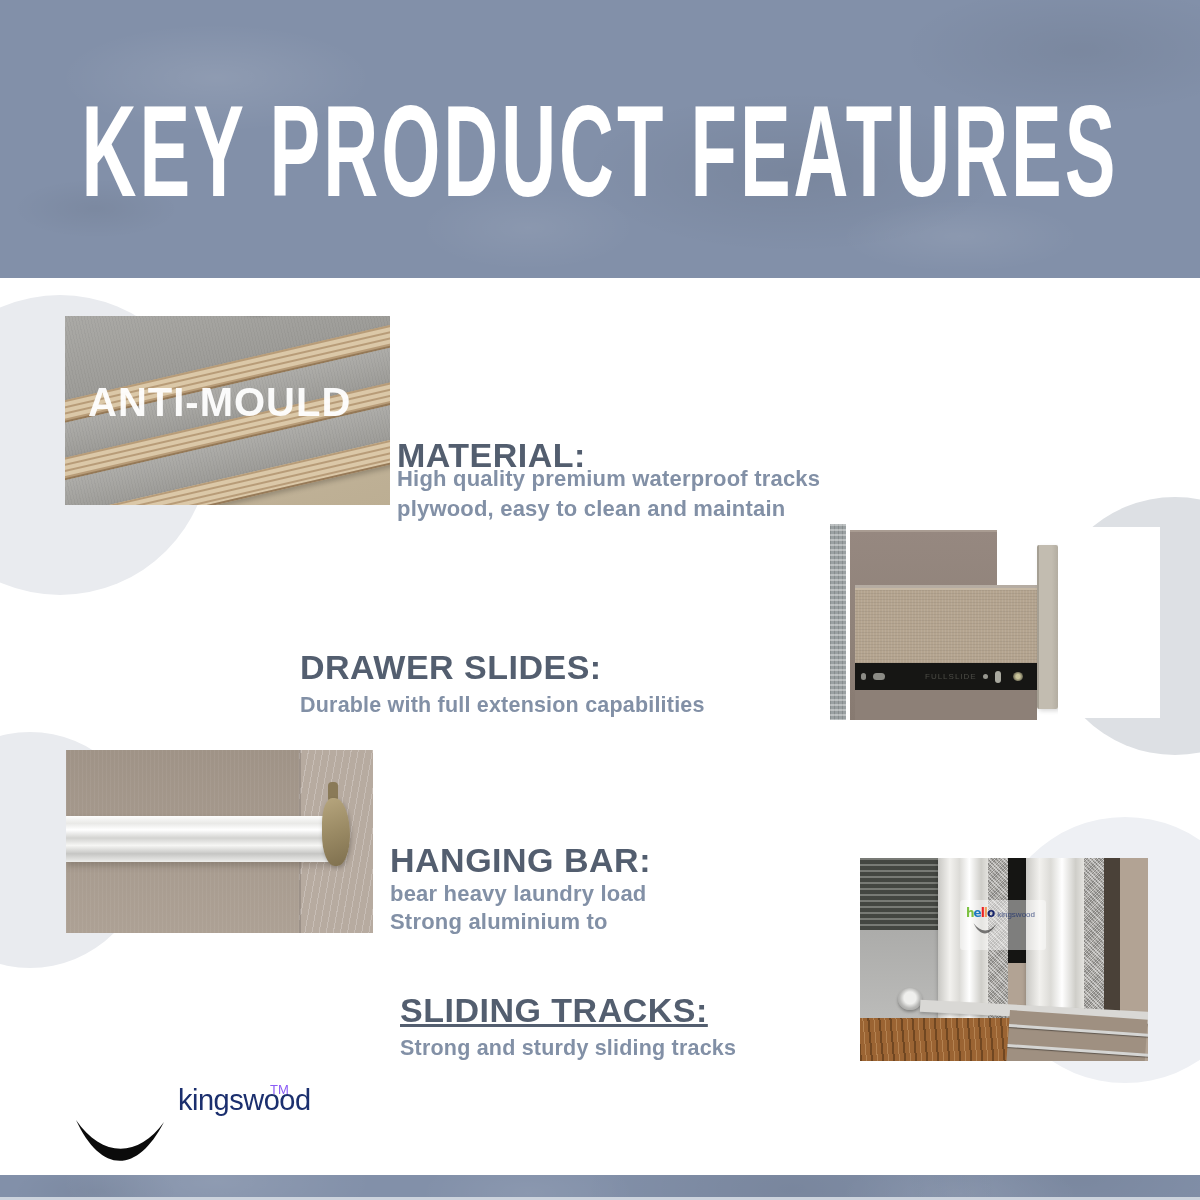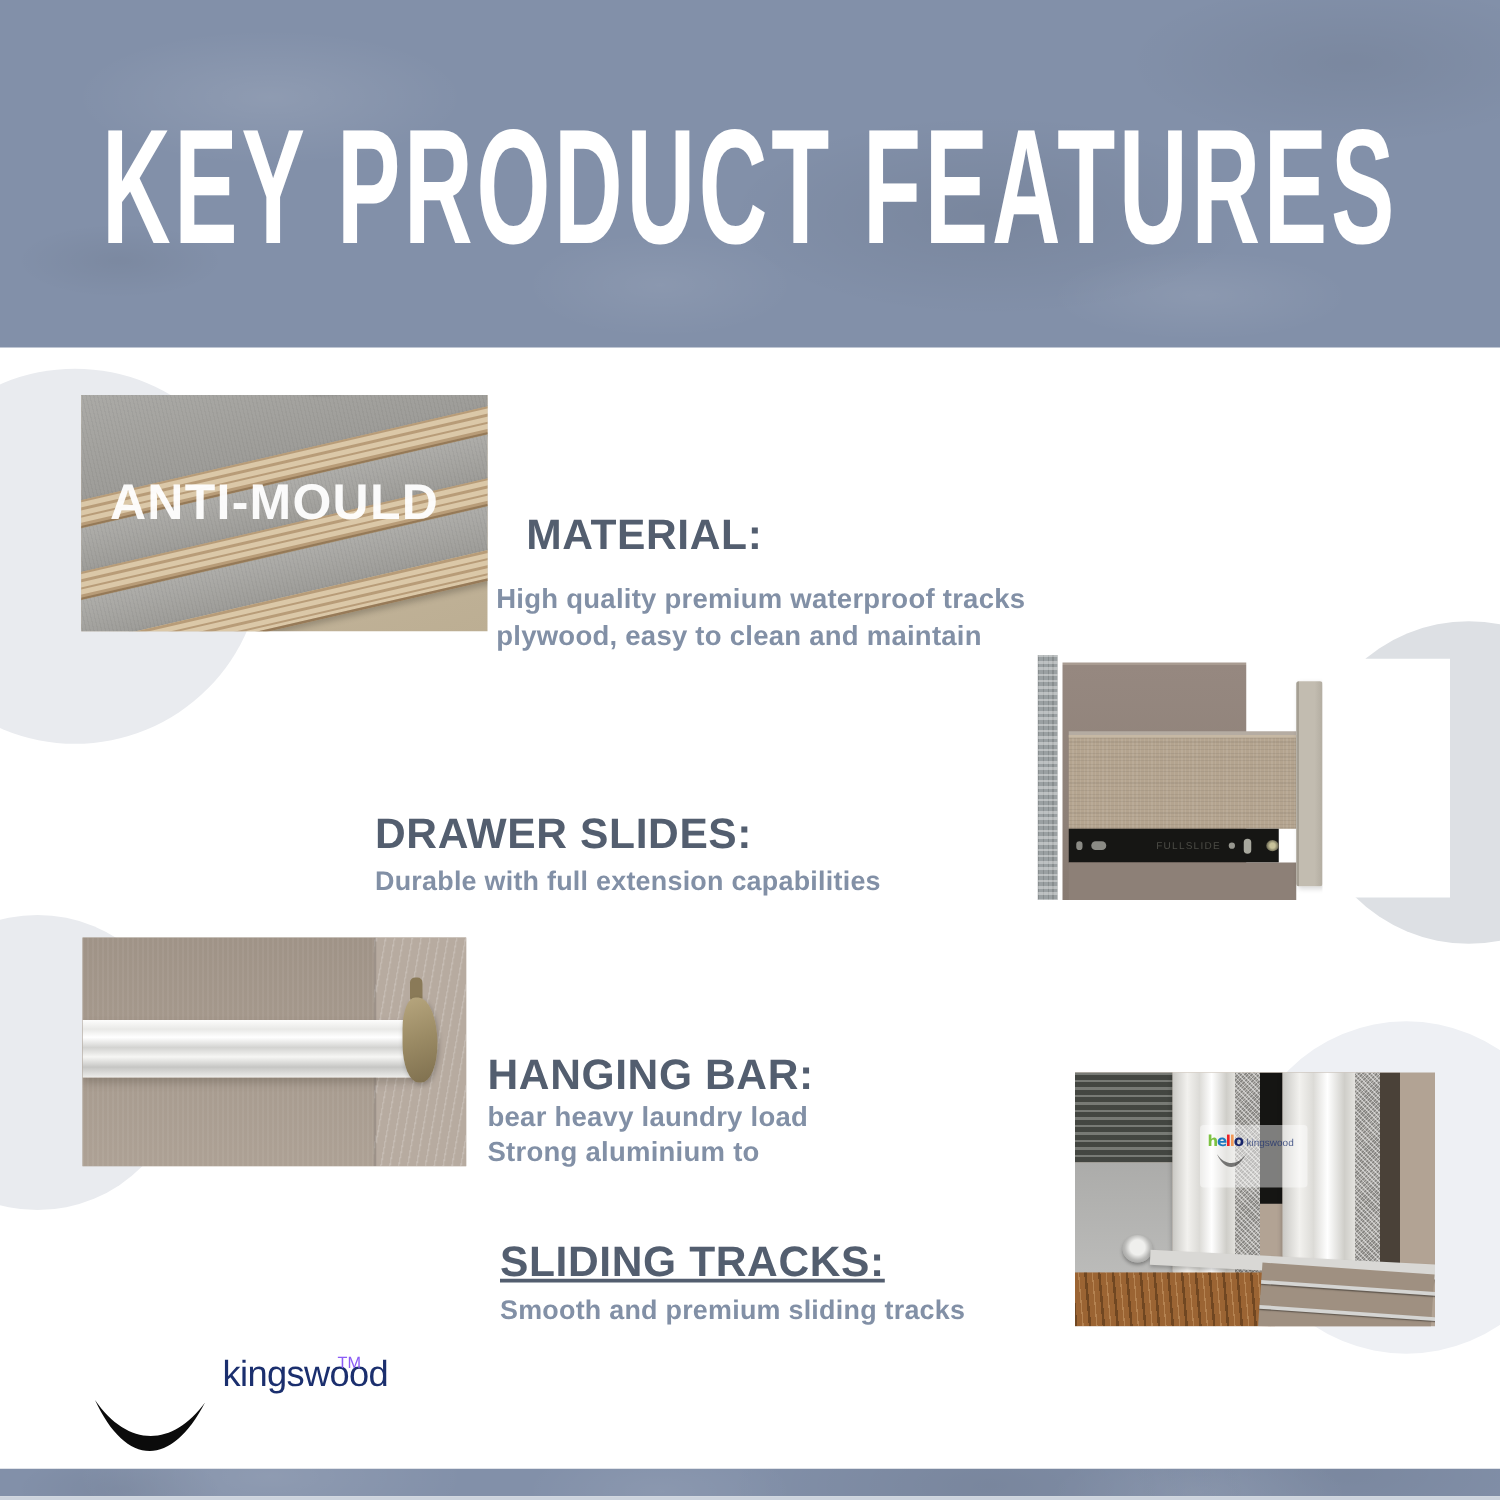--- a/index.html
+++ b/index.html
@@ -37,21 +37,21 @@
   
   .feature-heading {
     position:absolute; color:#535e6f; font-size:34px; font-weight:bold;
     letter-spacing:.5px; white-space:nowrap;
   }
   .feature-desc {
     position:absolute; color:#8290a6; font-size:22px; font-weight:bold;
     line-height:30px; letter-spacing:.2px; white-space:nowrap;
   }
   .align-right { text-align:left; }
-  #material-heading { left:397px; top:409px;margin-left:24px; }
+  #material-heading { left:397px; top:436px; }
   #material-desc    { left:397px; top:464px; }
   #drawer-heading   { left:300px; top:648px; width:519px; }
   #drawer-desc      { left:300px; top:690px; width:519px; font-size:21.5px; }
   #hanging-heading  { left:390px; top:841px; }
   #hanging-desc     { left:390px; top:880px; line-height:28px; }
   #sliding-heading  { left:400px; top:991px; width:451px;text-decoration:underline; }
   #sliding-desc     { left:400px; top:1033px; width:451px; font-size:21.5px; }
   
   .photo { position:absolute; overflow:hidden; }
   #material-photo { left:65px; top:316px; width:325px; height:189px;
@@ -84,21 +84,21 @@
       repeating-linear-gradient(90deg, rgba(0,0,0,.12) 0 1px, transparent 1px 4px); }
   #dw-back { position:absolute; left:20px; top:6px; width:147px; height:190px;
     background:linear-gradient(180deg,#968880 0%,#8f8279 55%,#877a71 100%);
     border-top:2px solid #a99c92; }
   #dw-topline { position:absolute; left:25px; top:61px; width:182px; height:3px; background:#b5aca2; }
   #dw-linen { position:absolute; left:25px; top:64px; width:182px; height:75px;
     background-color:#b4a48f;
     background-image:repeating-linear-gradient(0deg, rgba(0,0,0,.06) 0 1px, transparent 1px 3px),
       repeating-linear-gradient(90deg, rgba(255,255,255,.08) 0 1px, transparent 1px 3px);
     border-top:2px solid #c6b8a4; }
-  #dw-rail { position:absolute; left:25px; top:139px; width:168px; height:27px; background:#161614; }
+  #dw-rail { position:absolute; left:25px; top:139px; width:182px; height:27px; background:#161614; }
   .rail-slot { position:absolute; top:10px; width:12px; height:7px; border-radius:4px; background:#8b8b85; }
   #rail-slot1 { left:6px; width:5px; } #rail-slot2 { left:18px; }
   #rail-dot1 { position:absolute; left:128px; top:11px; width:5px; height:5px; border-radius:50%; background:#97978f; }
   #rail-pin  { position:absolute; left:140px; top:8px; width:6px; height:12px; border-radius:3px; background:#a8a89e; }
   #rail-screw { position:absolute; left:158px; top:9px; width:10px; height:9px; border-radius:50%;
     background:radial-gradient(circle at 50% 50%, #c8c39a 0 30%, #6d6a55 70%); }
   #rail-text { position:absolute; left:70px; top:9px; font-size:8px; color:#4c4c46; letter-spacing:1px; }
   #dw-lower { position:absolute; left:25px; top:166px; width:182px; height:30px; background:#8d8077; }
   #dw-front { position:absolute; left:207px; top:21px; width:21px; height:164px;
     background:linear-gradient(90deg,#a59f93 0 2px, #c2bcb0 2px 70%, #b3ada1 100%);
@@ -256,21 +256,21 @@
       <div id="st-rail2" class="st-rail"></div>
     </div>
     <div id="st-watermark">
       <div class="wm-row"><span class="lh">h</span><span class="le">e</span><span style="color:#ed2024">l</span><span style="color:#f29a57">l</span><span class="lo">o</span><span class="wk">kingswood</span></div>
       <svg class="wm-smile" width="26" height="12" viewBox="0 0 100 44">
         <path d="M6 4 C 32 40, 68 40, 94 6 C 66 58, 30 54, 6 4 Z" fill="rgba(20,20,20,.55)"></path>
       </svg>
     </div>
   </div>
   <div id="sliding-heading" class="feature-heading align-right">SLIDING TRACKS:</div>
-  <div id="sliding-desc" class="feature-desc align-right">Smooth and premium sliding tracks</div>
+  <div id="sliding-desc" class="feature-desc align-right">Strong and sturdy sliding tracks</div>
 
   <div id="brand-logo">
     <div id="logo-suffix">kingswood</div>
     <div id="logo-tm">TM</div>
     <svg id="logo-smile-svg" width="100" height="46" viewBox="0 0 100 46">
       <path d="M6 4 C 32 42, 68 42, 94 6 C 66 60, 30 56, 6 4 Z" fill="#0b0b0b"></path>
     </svg>
   </div>
 
   <div id="footer-banner" class="banner"></div>

